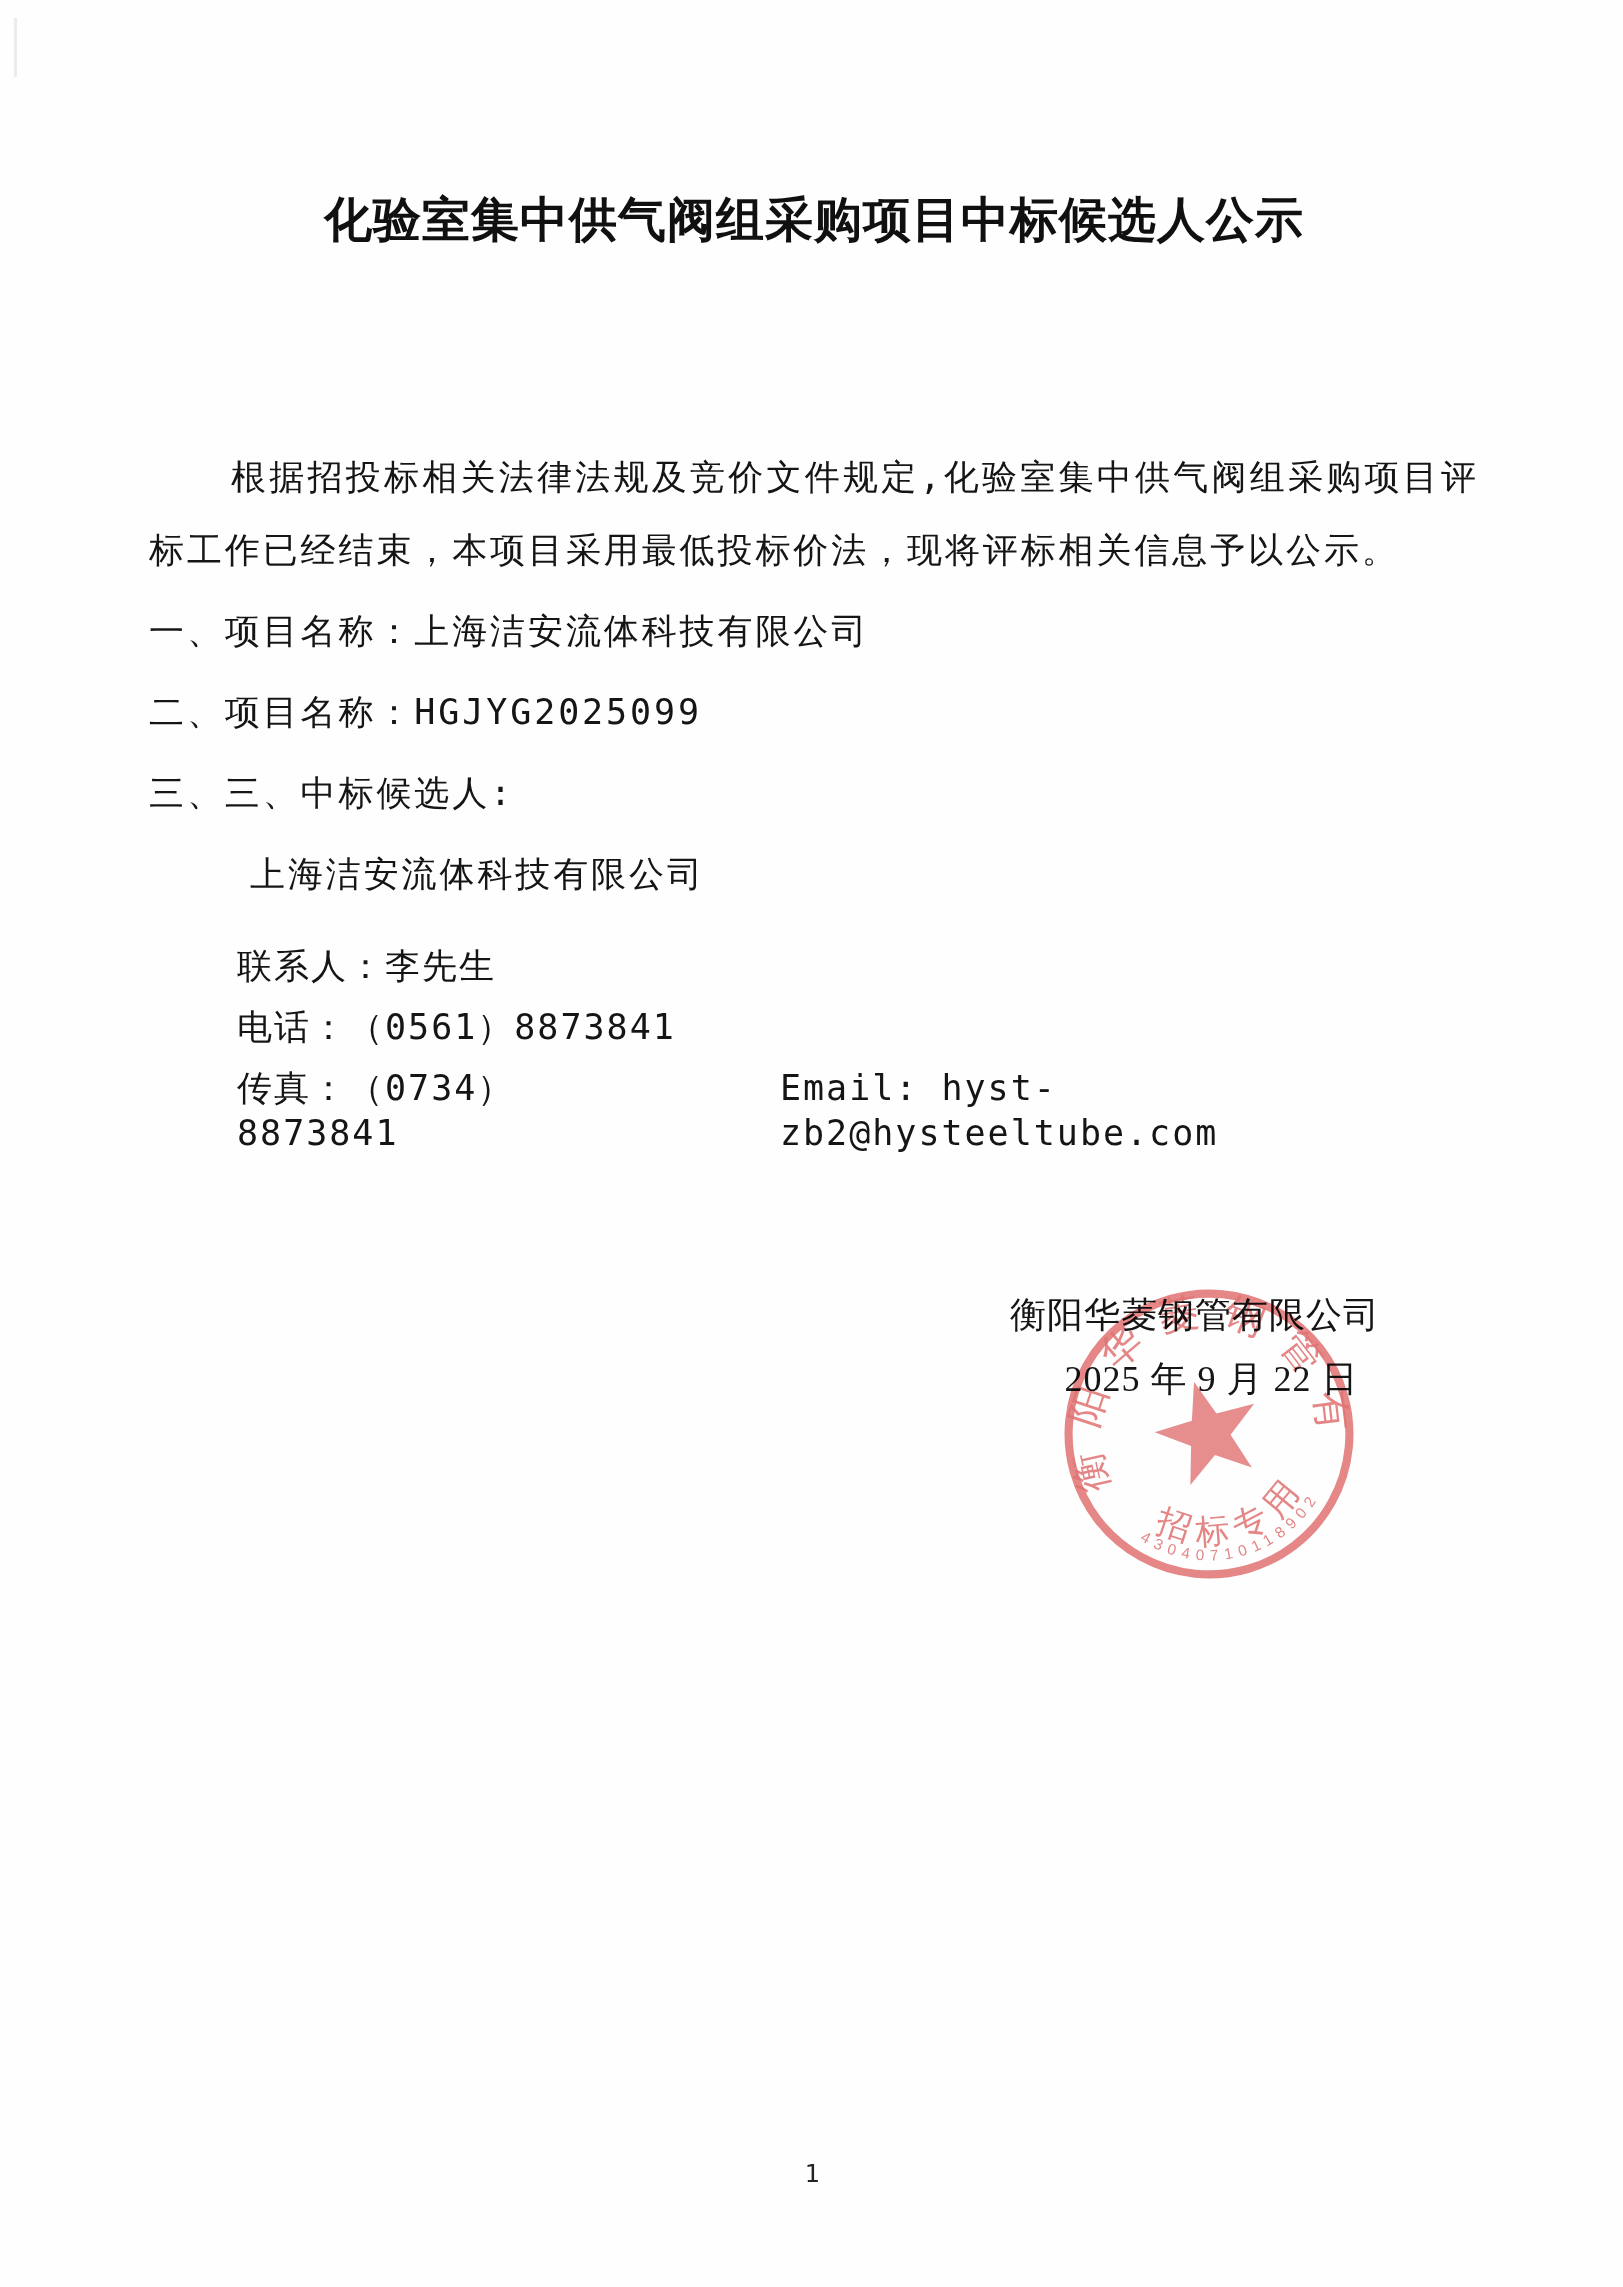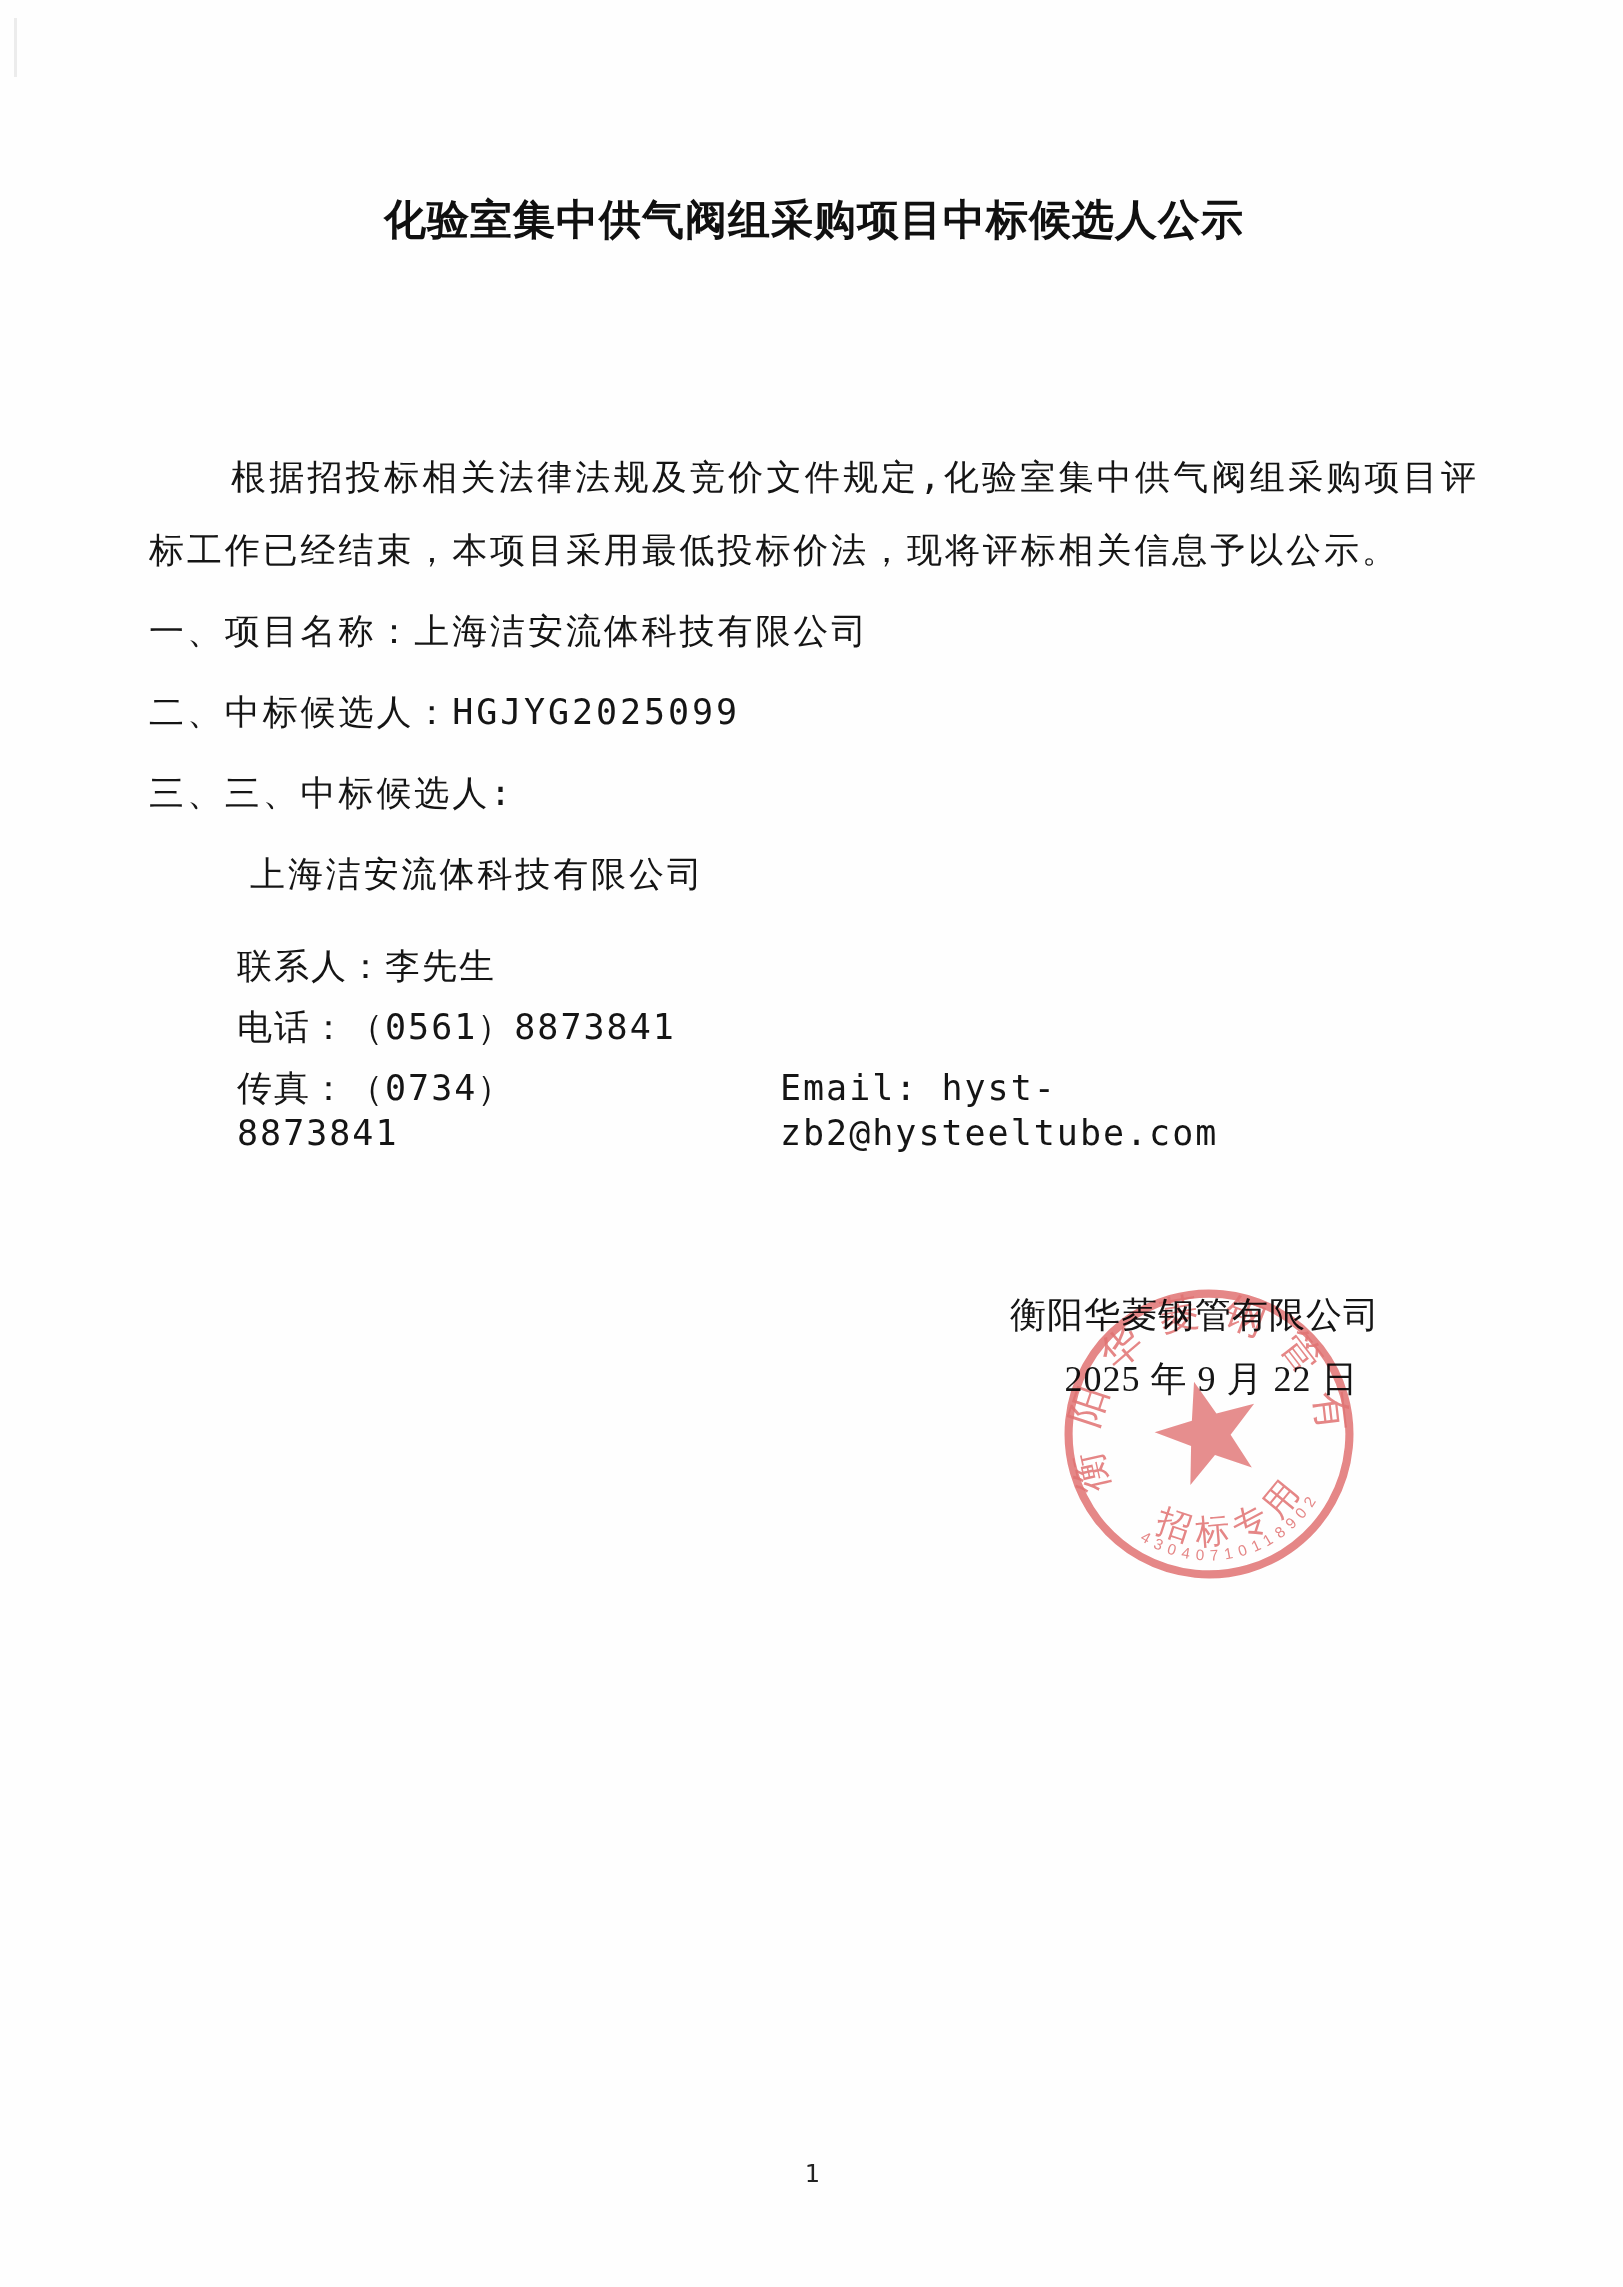--- a/index.html
+++ b/index.html
@@ -18,21 +18,21 @@
   }
   .content {
     position: absolute;
     left: 141px;
     top: 0;
     width: 1346px;
   }
   .doc-title {
     margin: 191px 0 193px 0;
     text-align: center;
-    font-size: 42px;
+    font-size: 48px;
     font-weight: bold;
     letter-spacing: 1px;
     line-height: 57px;
     color: #101010;
   }
   .body-text {
     margin: 8px;
     font-size: 35px;
     line-height: 73px;
     letter-spacing: 2.9px;
@@ -91,21 +91,21 @@
 <body>
 
 <div class="page">
   <div class="scan-edge"></div>
 
   <div class="content">
     <h1 class="doc-title">化验室集中供气阀组采购项目中标候选人公示</h1>
 
     <p class="body-text indent-2">根据招投标相关法律法规及竞价文件规定,化验室集中供气阀组采购项目评标工作已经结束，本项目采用最低投标价法，现将评标相关信息予以公示。</p>
     <p class="body-text">一、项目名称：上海洁安流体科技有限公司</p>
-    <p class="body-text">二、中标候选人：HGJYG2025099</p>
+    <p class="body-text">二、项目名称：HGJYG2025099</p>
     <p class="body-text">三、三、中标候选人:</p>
     <p class="body-text indent-candidate">上海洁安流体科技有限公司</p>
 
     <div class="contact-block">
       <p>联系人：李先生</p>
       <p>电话：（0561）8873841</p>
       <p class="contact-row">
         <span>传真：（0734）8873841</span>
         <span class="email">Email: hyst-zb2@hysteeltube.com</span>
       </p>

